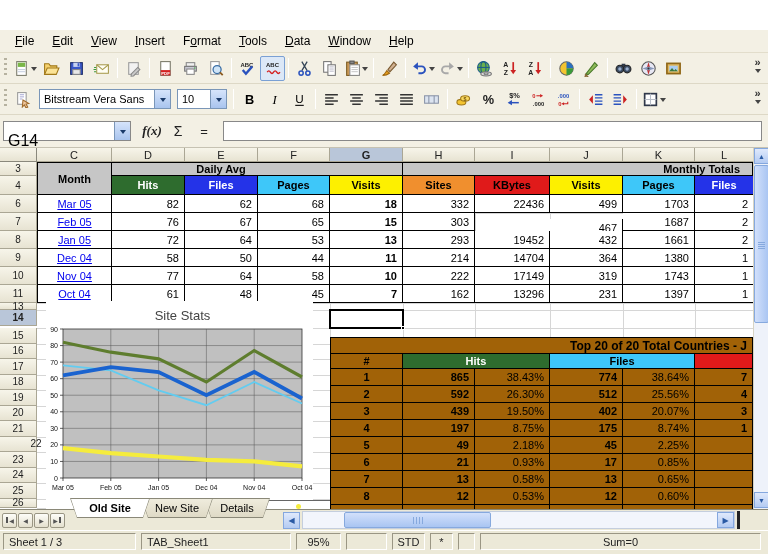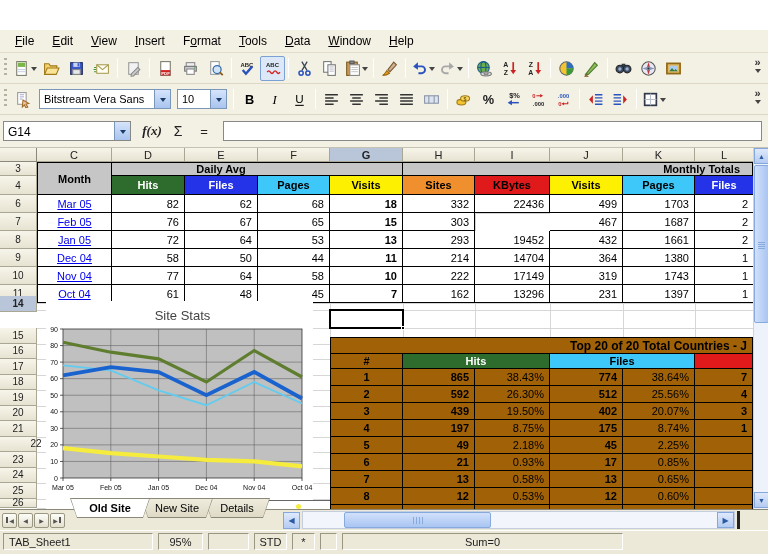--- a/index.html
+++ b/index.html
@@ -17,21 +17,21 @@
 .ticon{display:flex;align-items:center;justify-content:center}
 .ddcaret2{width:0;height:0;border:3px solid transparent;border-top:4px solid #444;margin:4px 0 0 1px}
 .tbov{position:absolute;right:3px;top:4px;width:15px;display:flex;flex-direction:column;align-items:center;font-size:11px;font-weight:bold;color:#333;line-height:10px}
 .tbov .tri{width:0;height:0;border:3px solid transparent;border-top:4px solid #444;margin-top:2px}
 .combo{height:20px;background:#fff;border:1px solid #7a96b8;display:flex;align-items:stretch;margin:0 3px}
 .cval{font-size:11px;padding:3px 4px;white-space:nowrap;overflow:hidden;flex:1}
 .cdd{width:16px;background:linear-gradient(#d6e4fb,#a9c4ee);border-left:1px solid #7a96b8;display:flex;align-items:center;justify-content:center}
 .ddcaret{width:0;height:0;border:3px solid transparent;border-top:4px solid #1a3a6a;margin-top:4px}
 #formulabar{position:absolute;left:0;top:115px;width:768px;height:33px;background:#f3f0e4;border-bottom:1px solid #c6c2b2;display:flex;align-items:center;padding-left:3px}
 #namebox{width:128px;height:20px;background:#fff;border:1px solid #888;display:flex;align-items:stretch}
-#namebox .nbval{flex:1;font-size:12px;padding:3px 4px}
+#namebox .nbval{flex:1;font-size:16px;padding:10px 4px}
 .fbtn{width:22px;height:20px;display:flex;align-items:center;justify-content:center;font-size:13px;color:#222;margin:0 2px}
 #fxbtn{font-style:italic;font-family:"Liberation Serif",serif;font-weight:bold}
 #inputline{flex:1;height:20px;border:1px solid #888;background:#fff;margin:0 6px 0 6px;font-size:11px;padding:0 3px;font-family:"Liberation Sans",sans-serif}
 #sheet{position:absolute;left:0;top:148px;width:753px;height:361px;background:#fff;overflow:hidden}
 .colhdr,.rowhdr,#cornerbox{position:absolute;background:linear-gradient(#f7f5ea,#e7e3d2);border-right:1px solid #aaa694;border-bottom:1px solid #aaa694;font-size:11px;color:#222;display:flex;align-items:center;justify-content:center}
 .hdrsel{background:#b9c6d9 !important;font-weight:bold}
 .gline{position:absolute;background:#d6d6d6}
 .dcell{position:absolute;border-right:1px solid #000;border-bottom:1px solid #000;font-size:11px;display:flex;align-items:center;background:#fff}
 .dtop{border-top:1px solid #000}.dleft{border-left:1px solid #000}
 .c-gray{background:#c6c6c6}
@@ -515,21 +515,21 @@
     <div class="colhdr" style="left: 695px; top: 0px; width: 59px; height: 14px;">L</div>
     <div class="rowhdr" style="left: 0px; top: 14px; width: 37px; height: 14px; font-size: 10px;">3</div>
     <div class="rowhdr" style="left: 0px; top: 28px; width: 37px; height: 19px; font-size: 10px;">4</div>
     <div class="rowhdr" style="left: 0px; top: 47px; width: 37px; height: 18px; font-size: 10px;">6</div>
     <div class="rowhdr" style="left: 0px; top: 65px; width: 37px; height: 18px; font-size: 10px;">7</div>
     <div class="rowhdr" style="left: 0px; top: 83px; width: 37px; height: 18px; font-size: 10px;">8</div>
     <div class="rowhdr" style="left: 0px; top: 101px; width: 37px; height: 18px; font-size: 10px;">9</div>
     <div class="rowhdr" style="left: 0px; top: 119px; width: 37px; height: 18px; font-size: 10px;">10</div>
     <div class="rowhdr" style="left: 0px; top: 137px; width: 37px; height: 18px; font-size: 10px;">11</div>
     <div class="rowhdr" style="left: 0px; top: 155px; width: 37px; height: 7px; font-size: 10px;">13</div>
-    <div class="rowhdr hdrsel" style="left: 0px; top: 148px; width: 37px; height: 16px; font-size: 10px;">14</div>
+    <div class="rowhdr hdrsel" style="left: 0px; top: 162px; width: 37px; height: 16px; font-size: 10px;">14</div>
     <div class="rowhdr" style="left: 0px; top: 180px; width: 37px; height: 15.5px; font-size: 10px;">15</div>
     <div class="rowhdr" style="left: 0px; top: 195.5px; width: 37px; height: 15.5px; font-size: 10px;">16</div>
     <div class="rowhdr" style="left: 0px; top: 211px; width: 37px; height: 15.5px; font-size: 10px;">17</div>
     <div class="rowhdr" style="left: 0px; top: 226.5px; width: 37px; height: 15.5px; font-size: 10px;">18</div>
     <div class="rowhdr" style="left: 0px; top: 242px; width: 37px; height: 15.5px; font-size: 10px;">19</div>
     <div class="rowhdr" style="left: 0px; top: 257.5px; width: 37px; height: 15.5px; font-size: 10px;">20</div>
     <div class="rowhdr" style="left: 0px; top: 273px; width: 37px; height: 15.5px; font-size: 10px;">21</div>
     <div class="rowhdr" style="left: 0px; top: 288.5px; width: 37px; height: 15.5px; font-size: 10px; padding-left: 36px;">22</div>
     <div class="rowhdr" style="left: 0px; top: 304px; width: 37px; height: 15.5px; font-size: 10px;">23</div>
     <div class="rowhdr" style="left: 0px; top: 319.5px; width: 37px; height: 15.5px; font-size: 10px;">24</div>
@@ -594,21 +594,21 @@
     <div class="dcell num" style="left: 695px; top: 47px; width: 59px; height: 18px;">2</div>
     <div class="dcell ctr dleft" style="left: 37px; top: 65px; width: 75px; height: 18px;">
       <span class="mlink">Feb 05</span>
     </div>
     <div class="dcell num" style="left: 112px; top: 65px; width: 73px; height: 18px;">76</div>
     <div class="dcell num" style="left: 185px; top: 65px; width: 73px; height: 18px;">67</div>
     <div class="dcell num" style="left: 258px; top: 65px; width: 72px; height: 18px;">65</div>
     <div class="dcell num bold" style="left: 330px; top: 65px; width: 73px; height: 18px;">15</div>
     <div class="dcell num" style="left: 403px; top: 65px; width: 72px; height: 18px;">303</div>
     <div class="dcell num" style="left: 475px; top: 65px; width: 75px; height: 18px; margin-top: 44px;">21443</div>
-    <div class="dcell num" style="left: 550px; top: 65px; width: 73px; height: 18px;">467</div>
+    <div class="dcell num" style="left: 550px; top: 71px; width: 73px; height: 18px;">467</div>
     <div class="dcell num" style="left: 623px; top: 65px; width: 72px; height: 18px;">1687</div>
     <div class="dcell num" style="left: 695px; top: 65px; width: 59px; height: 18px;">2</div>
     <div class="dcell ctr dleft" style="left: 37px; top: 83px; width: 75px; height: 18px;">
       <span class="mlink">Jan 05</span>
     </div>
     <div class="dcell num" style="left: 112px; top: 83px; width: 73px; height: 18px;">72</div>
     <div class="dcell num" style="left: 185px; top: 83px; width: 73px; height: 18px;">64</div>
     <div class="dcell num" style="left: 258px; top: 83px; width: 72px; height: 18px;">53</div>
     <div class="dcell num bold" style="left: 330px; top: 83px; width: 73px; height: 18px;">13</div>
     <div class="dcell num" style="left: 403px; top: 83px; width: 72px; height: 18px;">293</div>
@@ -825,20 +825,21 @@
         <span class="hgrip"></span>
         <span class="hgrip"></span>
         <span class="hgrip"></span>
     </div>
     <div id="hsright">▶</div>
   </div>
   <div id="splitbar"></div>
 </div>
 
 <div id="statusbar">
+  <div class="sfield" style="width:133px">Sheet 1 / 3</div>
   <div class="sfield" style="width:150px">TAB_Sheet1</div>
   <div class="sfield" style="width:45px;justify-content:center">95%</div>
   <div class="sfield" style="width:41px"></div>
   <div class="sfield" style="width:33px;justify-content:center">STD</div>
   <div class="sfield" style="width:23px;justify-content:center">*</div>
   <div class="sfield" style="width:17px"></div>
   <div class="sfield" style="width:281px;justify-content:center">Sum=0</div>
 </div>
 
 </body></html>

